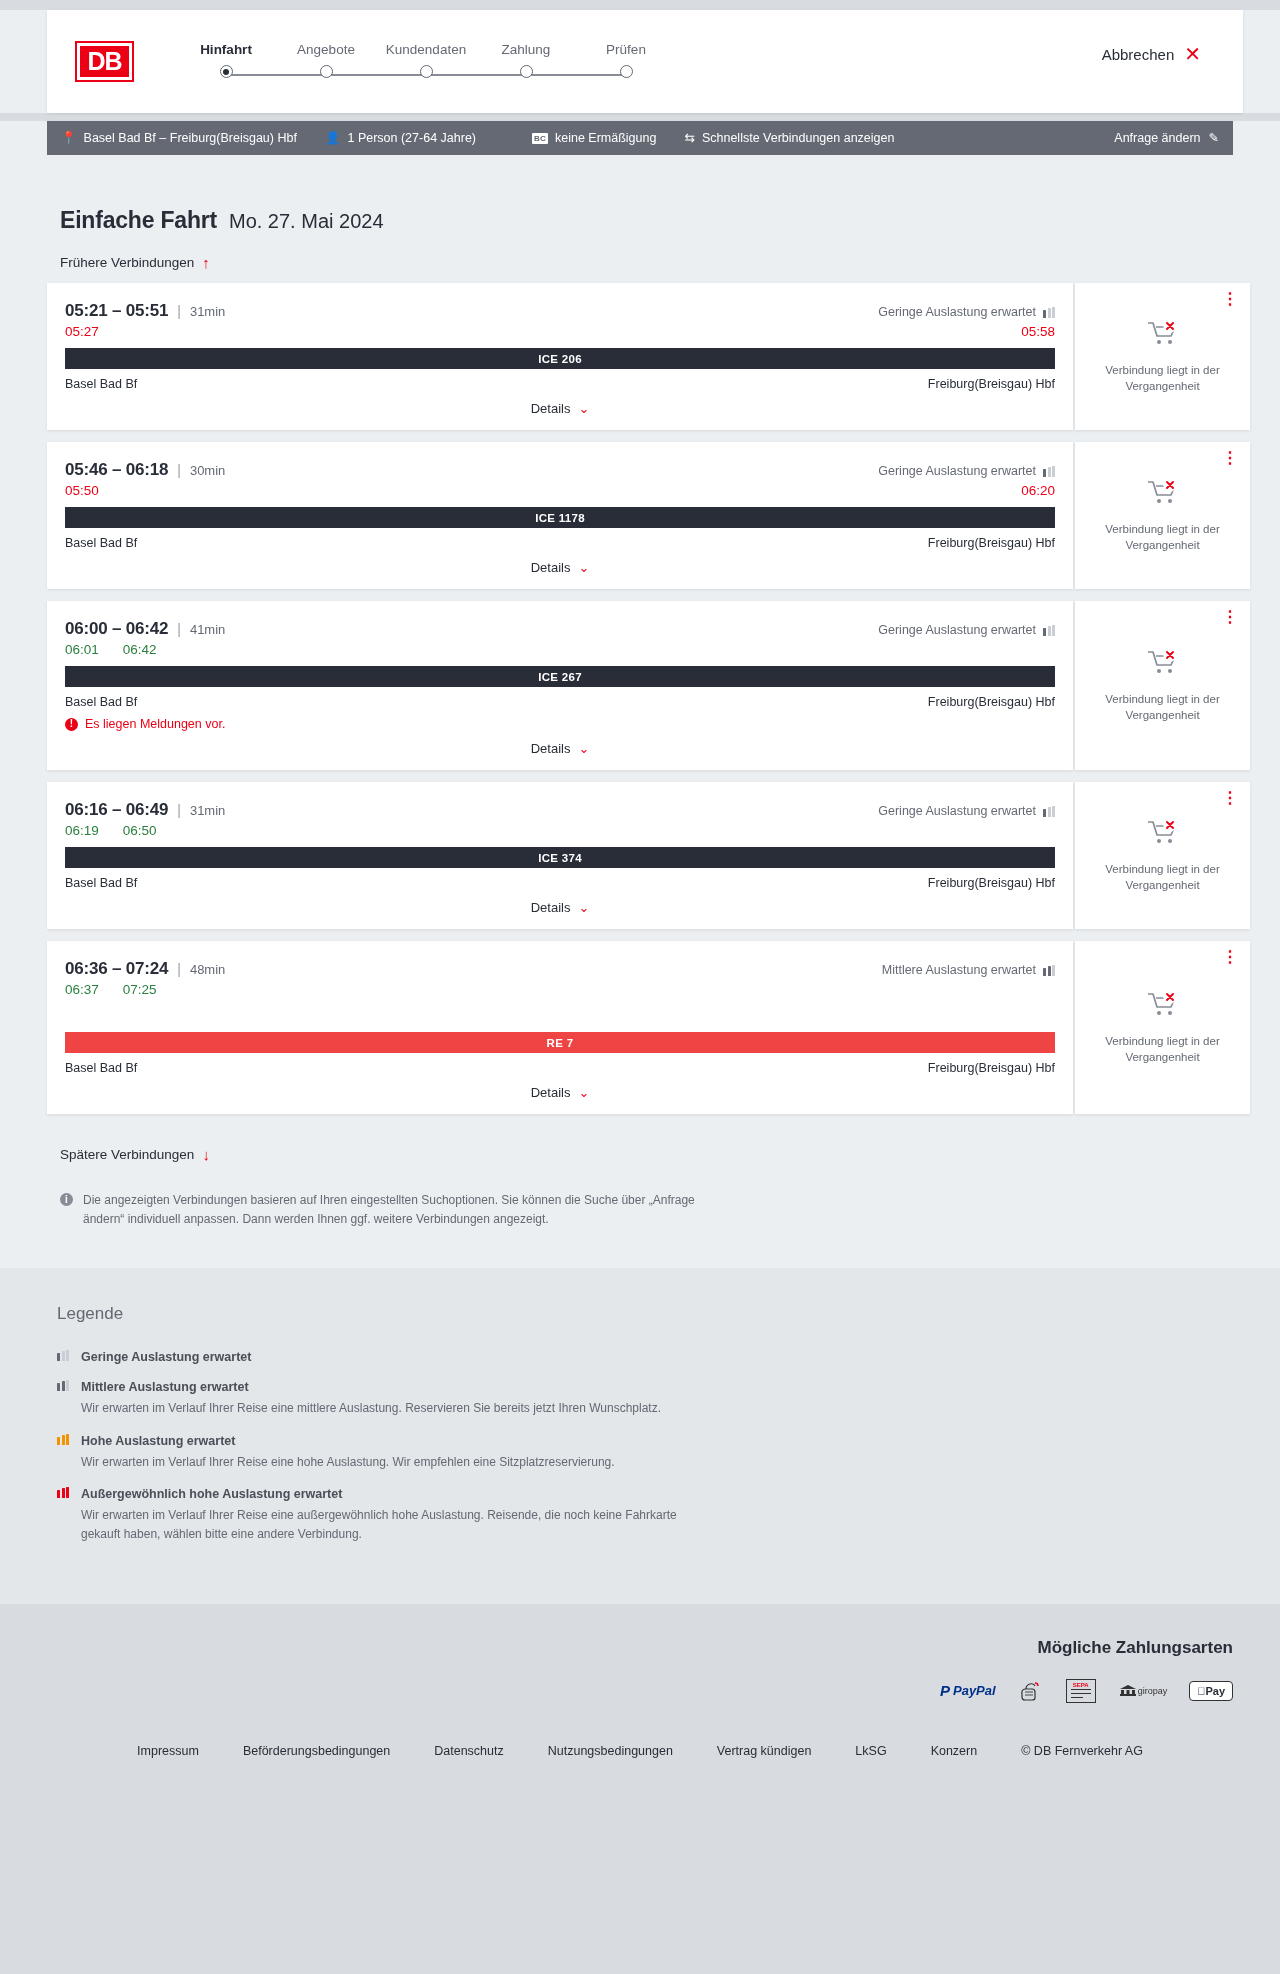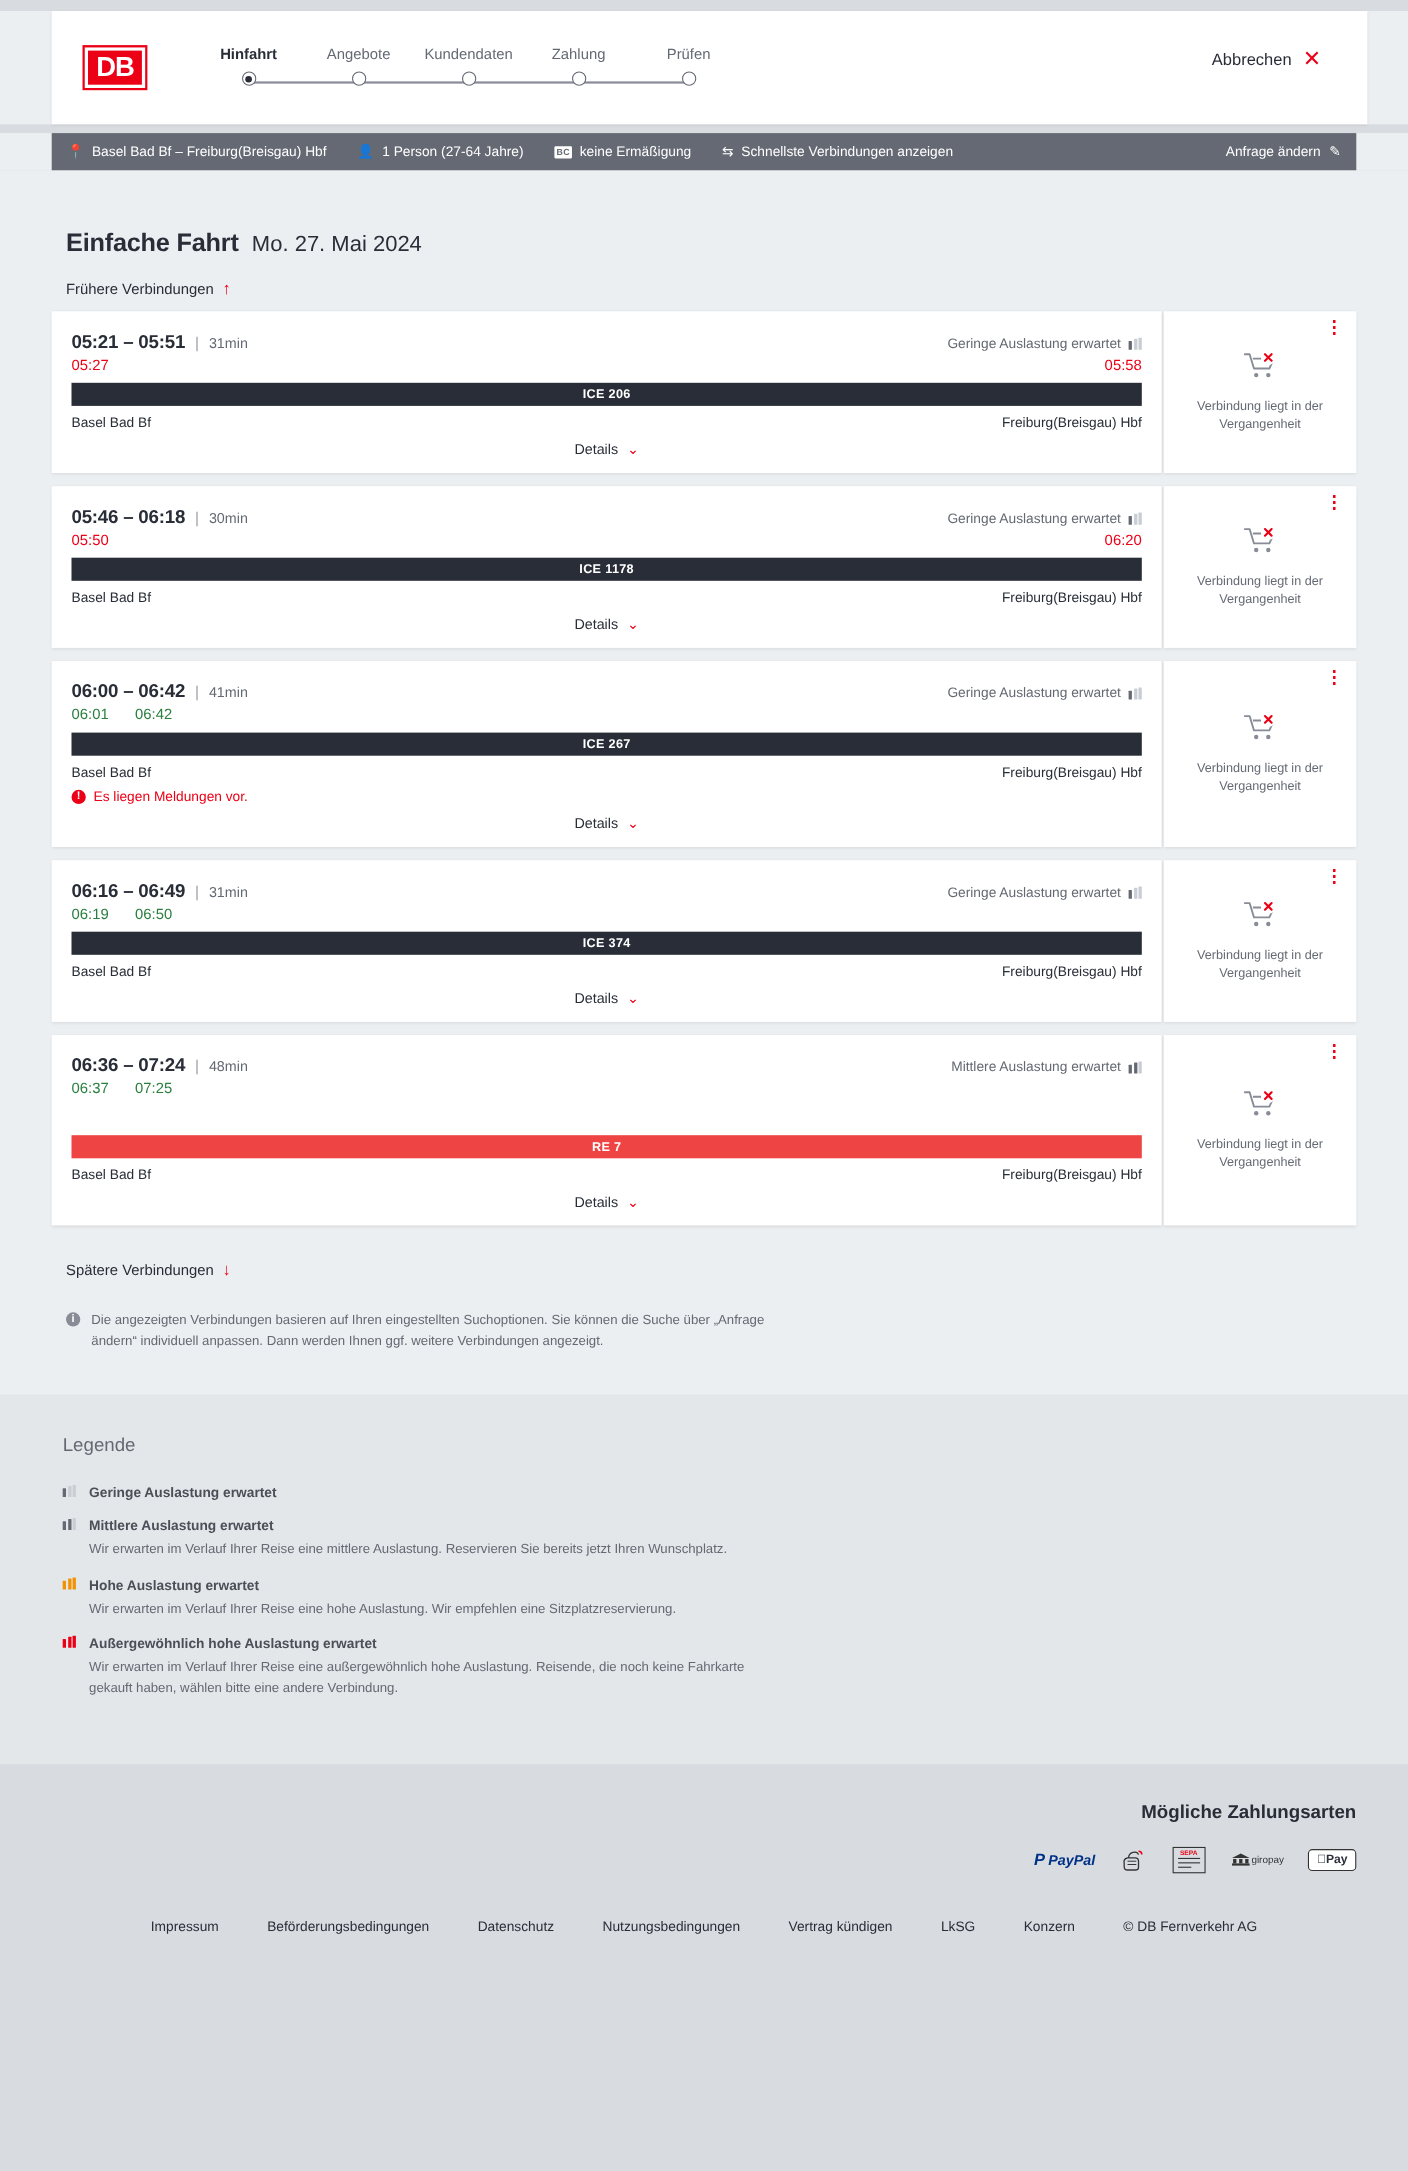--- a/index.html
+++ b/index.html
@@ -64,25 +64,25 @@
     margin: 8px 47px 0 47px;
     height:34px; display:flex; align-items:center;
     font-size:12.5px; padding: 0 14px;
   }
   .sum-item { display:flex; align-items:center; gap:7px; margin-right:28px; white-space:nowrap; }
   .sum-spacer { flex:1; }
   .sum-edit { display:flex; align-items:center; gap:8px; cursor:pointer; }
   .ic { display:inline-block; line-height:1; }
   .bc-badge {
     background:#fff; color:#646973; font-size:8px; font-weight:bold;
-    padding:1px 2px; border-radius:1px; letter-spacing:.2px;
-  }
-
-  
-  .main { background:#eceff1; padding: 0 47px 40px 47px; }
+    padding:1px 2px; border-radius:1px; letter-spacing:.2px;margin-left:28px;
+  }
+
+  
+  .main { background:#eceff1; padding: 0 30px 40px 47px; }
   .title-row { padding: 52px 0 0 13px; display:flex; align-items:baseline; gap:12px; }
   .title-main { font-size:23px; font-weight:bold; letter-spacing:-.2px; }
   .title-date { font-size:20px; color:#282d37; }
   .nav-link {
     margin: 20px 0 12px 13px; font-size:13.5px; color:#282d37;
     display:inline-flex; align-items:center; gap:8px; cursor:pointer;
   }
   .arrow { color:#ec0016; font-size:15px; }
 
   

